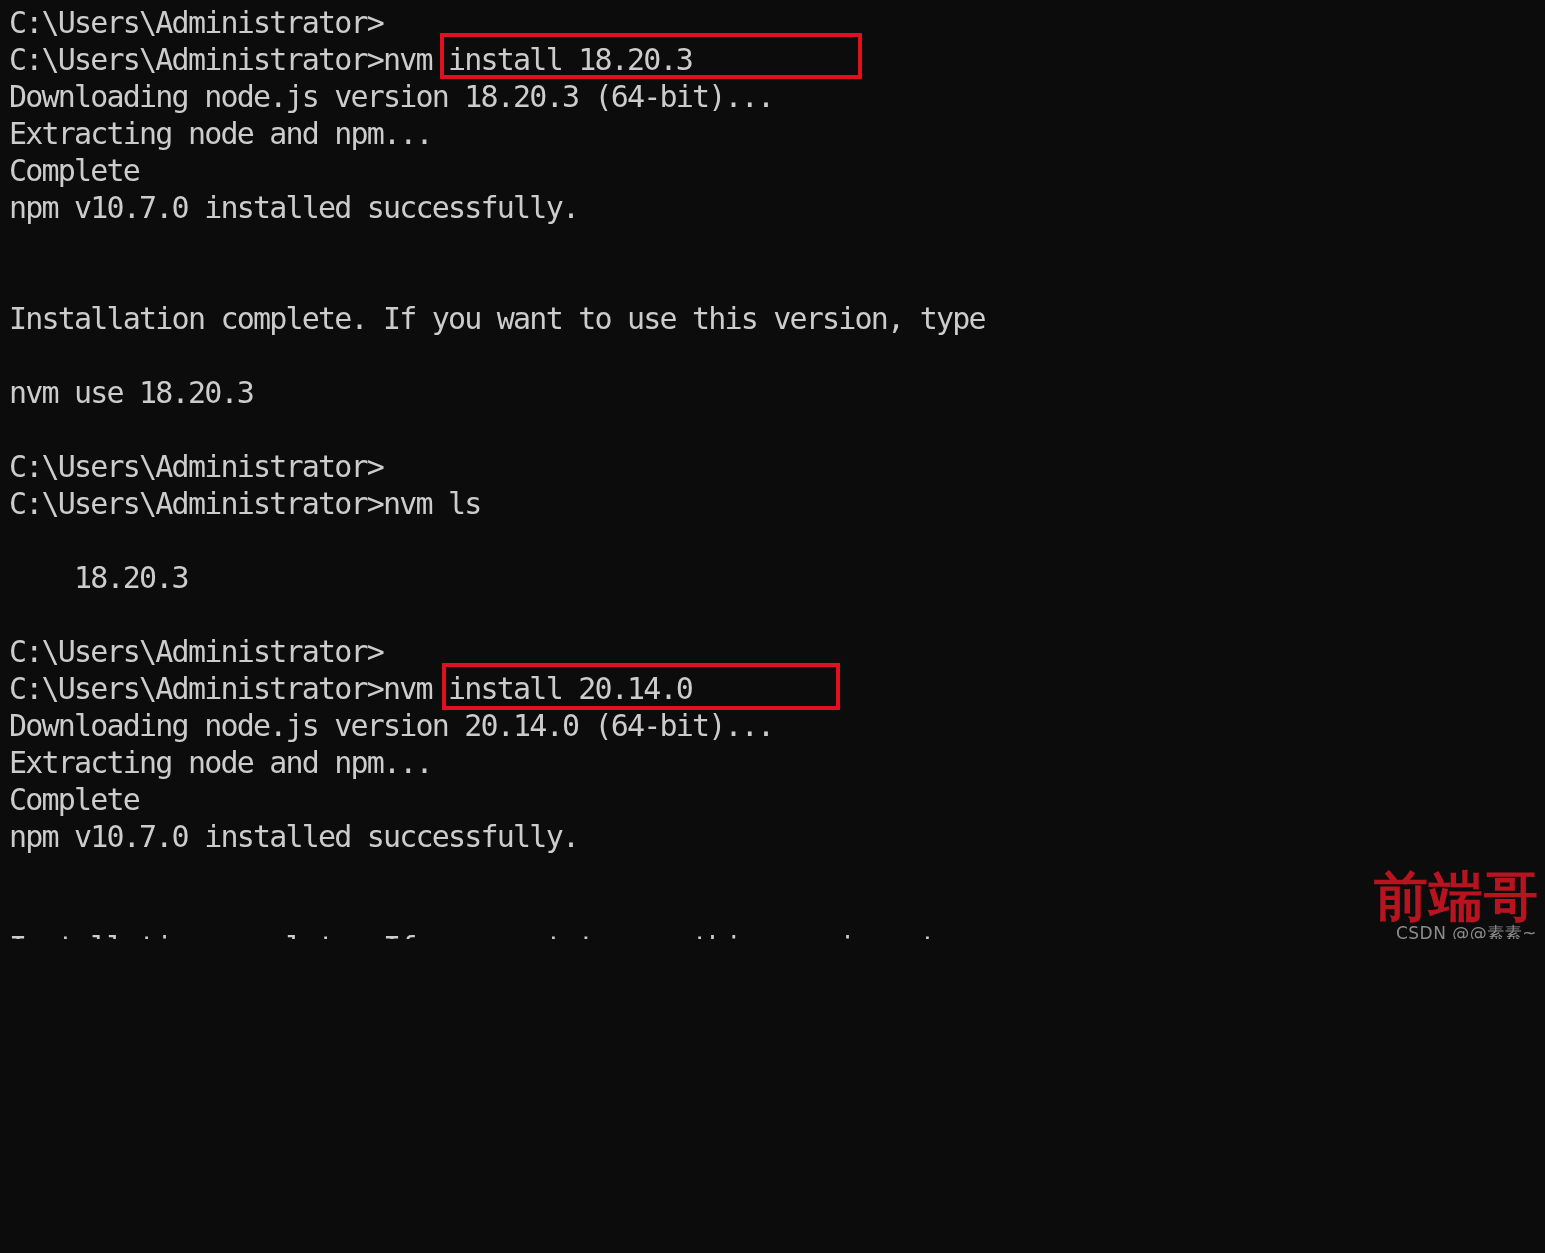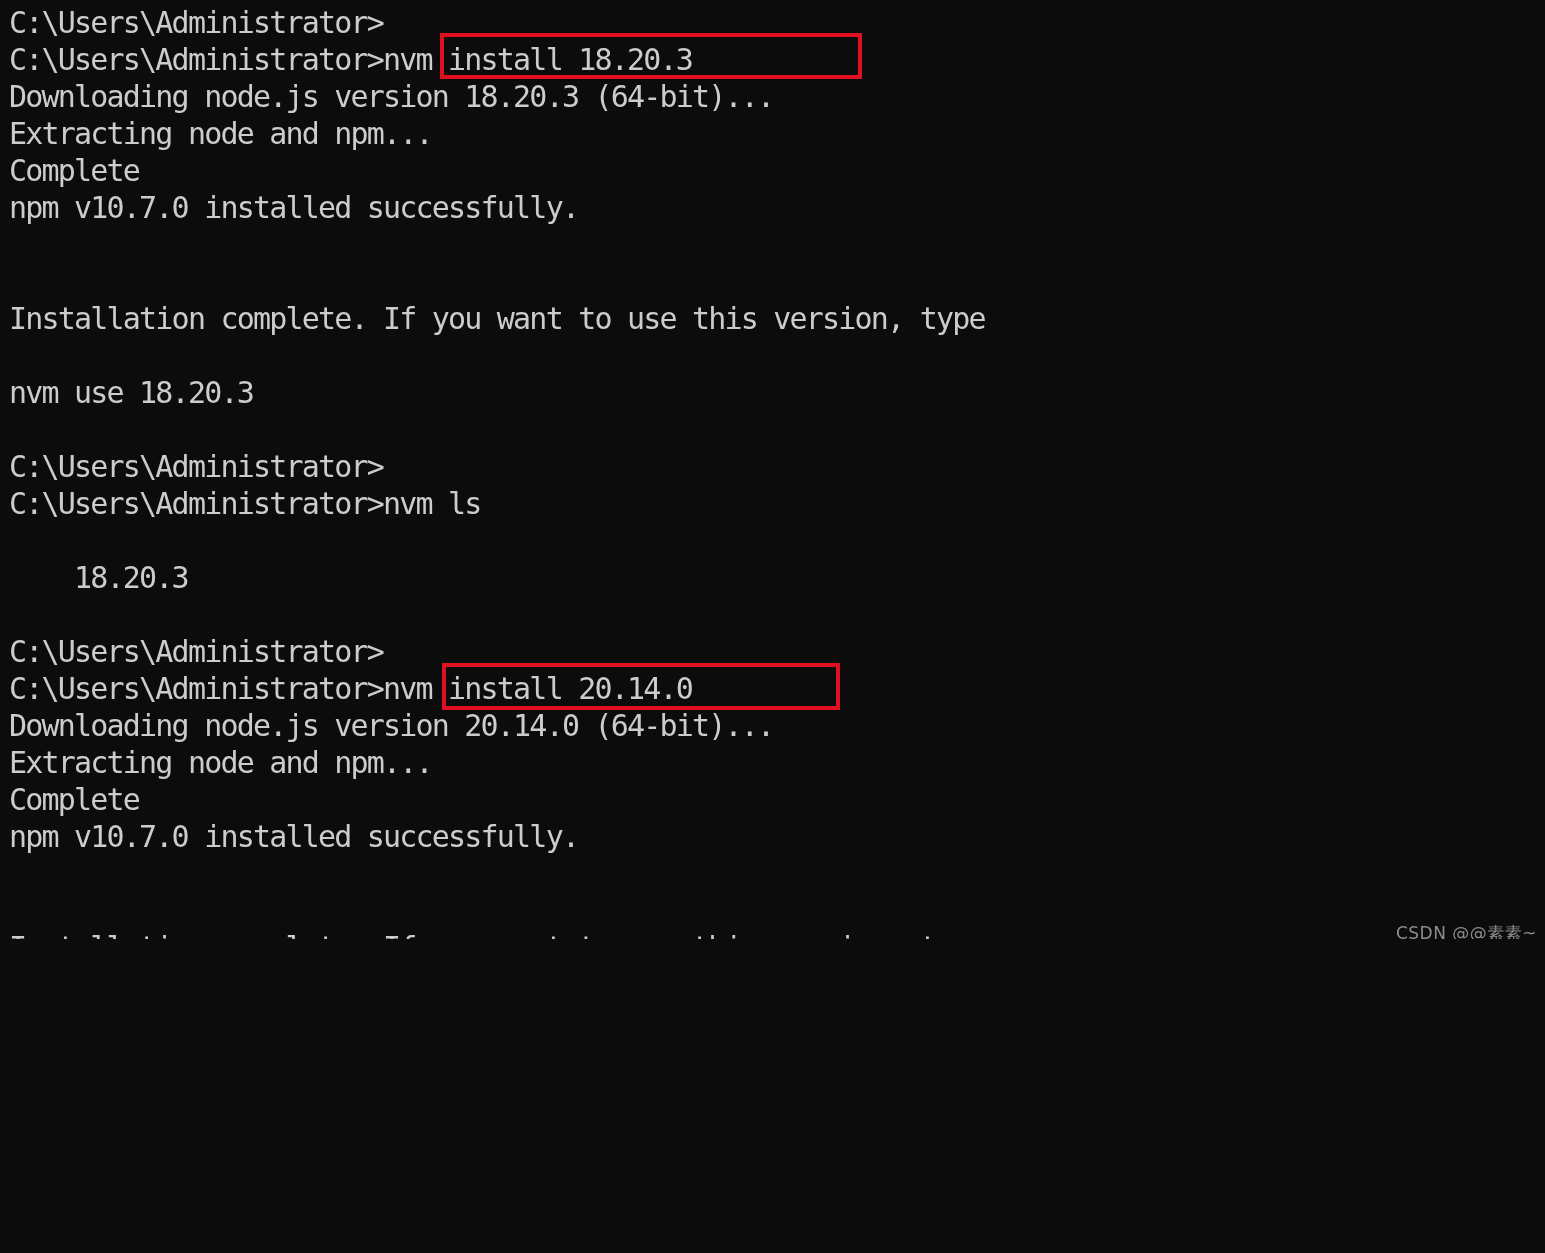--- a/index.html
+++ b/index.html
@@ -115,16 +115,17 @@
 C:\Users\Administrator&gt;nvm list
 
     20.14.0
     18.20.3</pre>
 
   <div class="highlight-box" id="highlight-install-18"></div>
 
   <div class="highlight-box" id="highlight-install-20"></div>
 
   <div id="watermark">
+    <div id="watermark-main">前端哥</div>
     <div id="watermark-sub">CSDN @@素素~</div>
   </div>
 
 </div>
 
 </body></html>

